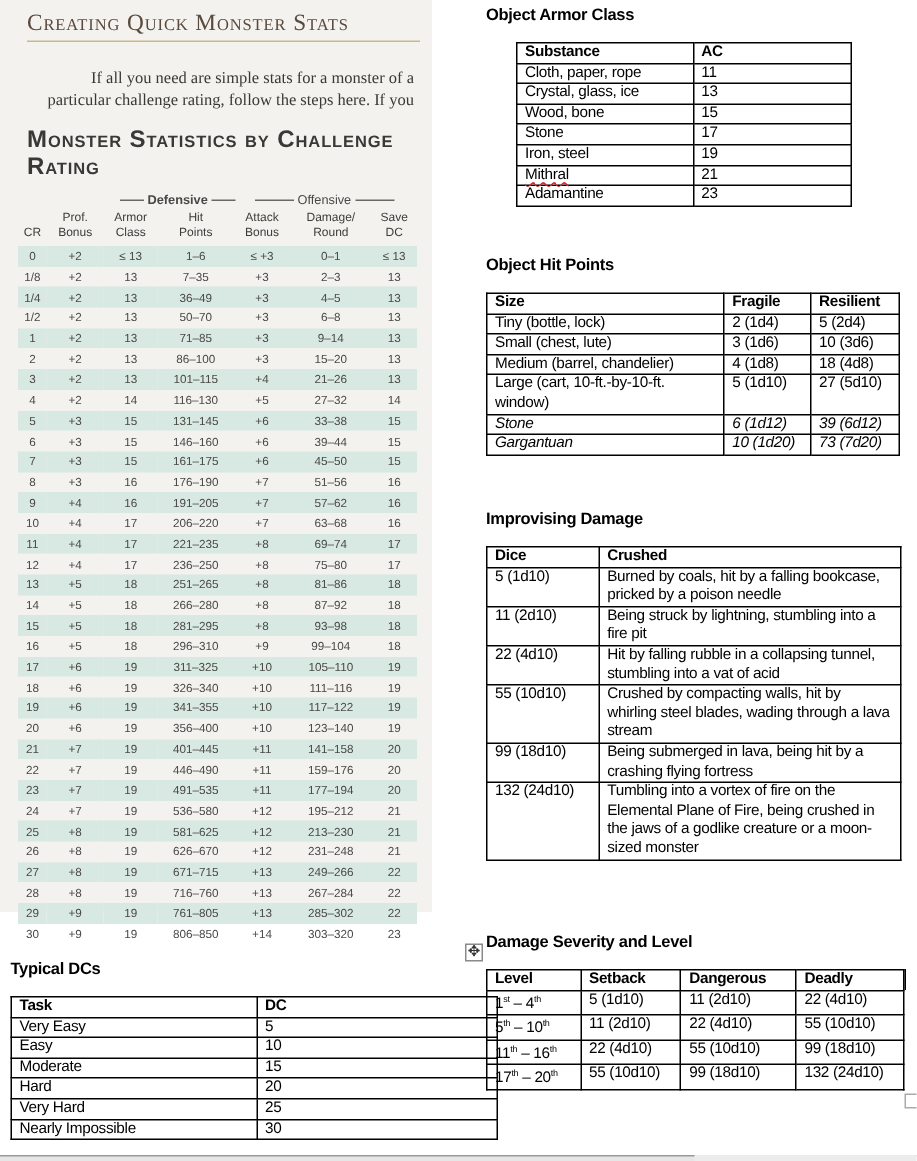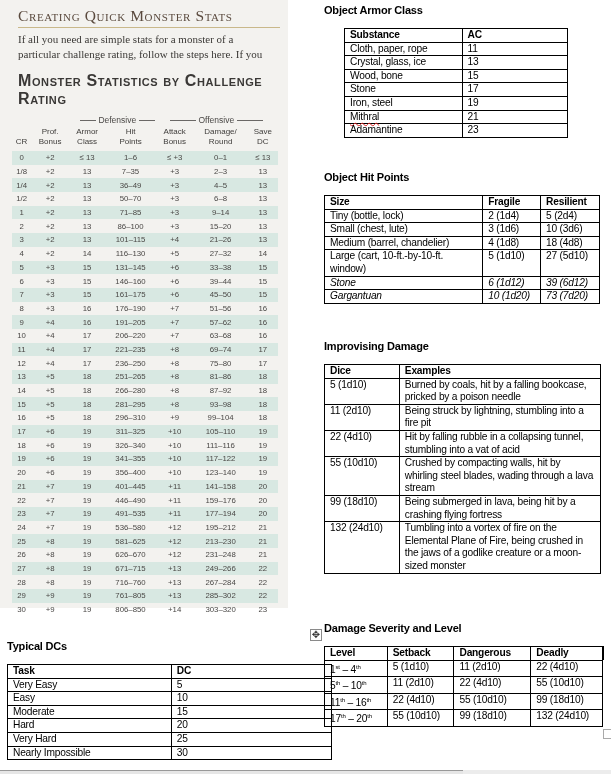--- a/index.html
+++ b/index.html
@@ -15,21 +15,21 @@
     color: #3a3836;
   }
   #book .title {
     font-family: "Liberation Serif", serif;
     font-size: 15.5px; letter-spacing: 0.6px; font-variant: small-caps;
     color: #5a4a3e; padding-top: 1px; padding-bottom: 2px;
     border-bottom: 1.5px solid #c9b88a; width: 262px;
   }
   #book .intro {
     font-family: "Liberation Serif", serif;
-    font-size: 11px; line-height: 15px; margin-top: 4px; color: #3b3936;
+    font-size: 11px; line-height: 15px; margin-top: 17px; color: #3b3936; text-align: right;
   }
   #book .subtitle {
     font-family: "Liberation Sans", sans-serif; font-weight: bold;
     font-size: 16px; letter-spacing: 0.6px; font-variant: small-caps;
     margin-top: 10px; color: #3a3836;
   }
   #book .groups { position: relative; height: 14px; margin-top: 5px; font-family: "Liberation Sans", sans-serif; font-size: 8.5px; color: #4a4846; }
   #book .groups span { position: absolute; top: 2px; white-space: nowrap; }
   #book .groups .line { display: inline-block; vertical-align: middle; height: 1px; background: #6a6866; }
   table.mst { border-collapse: collapse; width: 266px; font-family: "Liberation Sans", sans-serif; font-size: 7.8px; color: #4a4846; margin-left: -6px; }
@@ -60,21 +60,21 @@
 <body>
 
 <div id="book">
   <div class="title">Creating Quick Monster Stats</div>
   <div class="intro">
     <div>If all you need are simple stats for a monster of a</div>
     <div>particular challenge rating, follow the steps here. If you</div>
   </div>
   <div class="subtitle">Monster Statistics by Challenge Rating</div>
   <div class="groups">
-    <span style="left:62px"><i class="line" style="width:16px"></i> <b style="font-weight:normal">Defensive</b> <i class="line" style="width:16px"></i></span>
+    <span style="left:62px"><i class="line" style="width:16px"></i> <b style="font-weight:bold">Defensive</b> <i class="line" style="width:16px"></i></span>
     <span style="left:152px"><i class="line" style="width:26px"></i> <b style="font-weight:normal">Offensive</b> <i class="line" style="width:26px"></i></span>
   </div>
   <table class="mst">
     <thead>
         <tr id="mst-head">
           <th>
             <div>&nbsp;</div>
             <div>CR</div>
           </th>
           <th>
@@ -508,21 +508,21 @@
 
 <div class="doc-title" style="left:324px;top:340px">Improvising Damage</div>
 <table class="doc" id="t-id" style="left:324px;top:364px;width:277px">
   <colgroup>
       <col style="width:75px">
       <col style="width:202px">
     </colgroup>
   <thead>
       <tr>
         <th>Dice</th>
-        <th>Examples</th>
+        <th>Crushed</th>
       </tr>
     </thead>
   <tbody>
       <tr>
         <td>5 (1d10)</td>
         <td>Burned by coals, hit by a falling bookcase, pricked by a poison needle</td>
       </tr>
       <tr>
         <td>11 (2d10)</td>
         <td>Being struck by lightning, stumbling into a fire pit</td>

